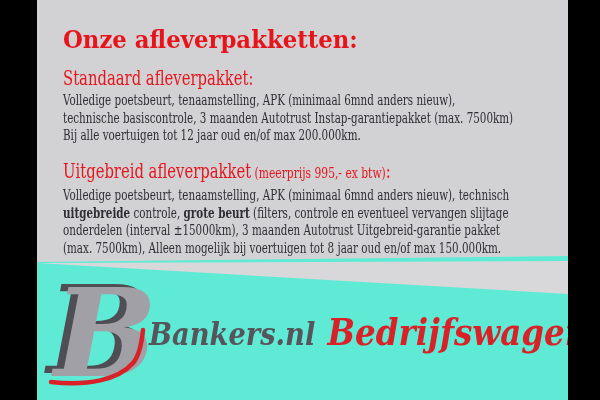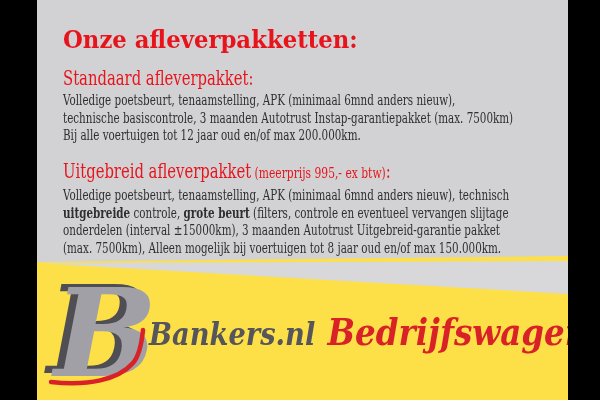--- a/index.html
+++ b/index.html
@@ -7,21 +7,21 @@
     position:relative;
     width:600px;height:400px;
     background:#000;
     overflow:hidden;
     font-family:"DejaVu Serif", serif;
   }
   .content{
     position:absolute;
     left:37px;top:0;
     width:531px;height:400px;
-    background:#fde047;
+    background:#5eead4;
     overflow:hidden;
   }
   .bg-main{
     position:absolute;inset:0;
     background:#d2d2d4;
     clip-path:polygon(0 0,100% 0,100% 256px,0 262px);
   }
   .bg-wedge{
     position:absolute;inset:0;
     background:#d8d8da;

